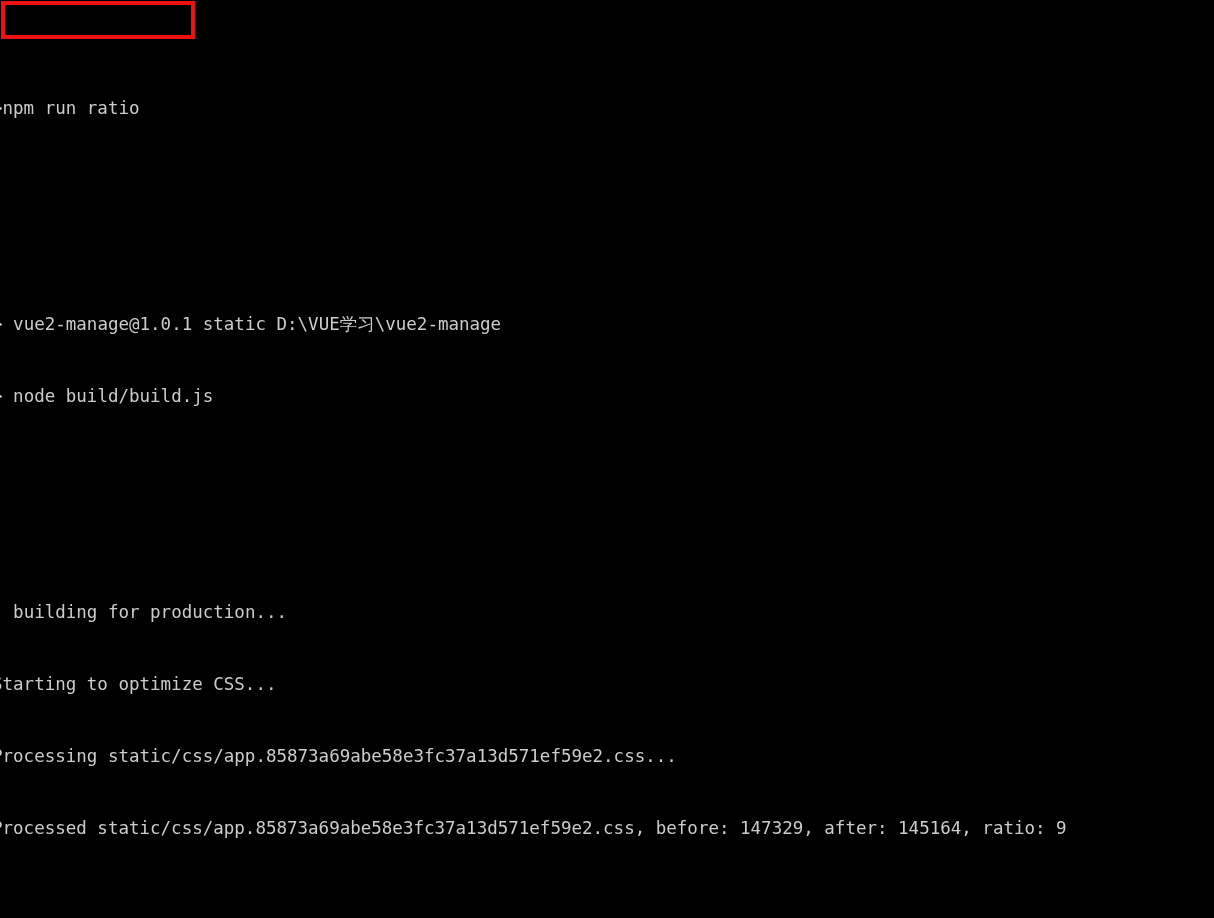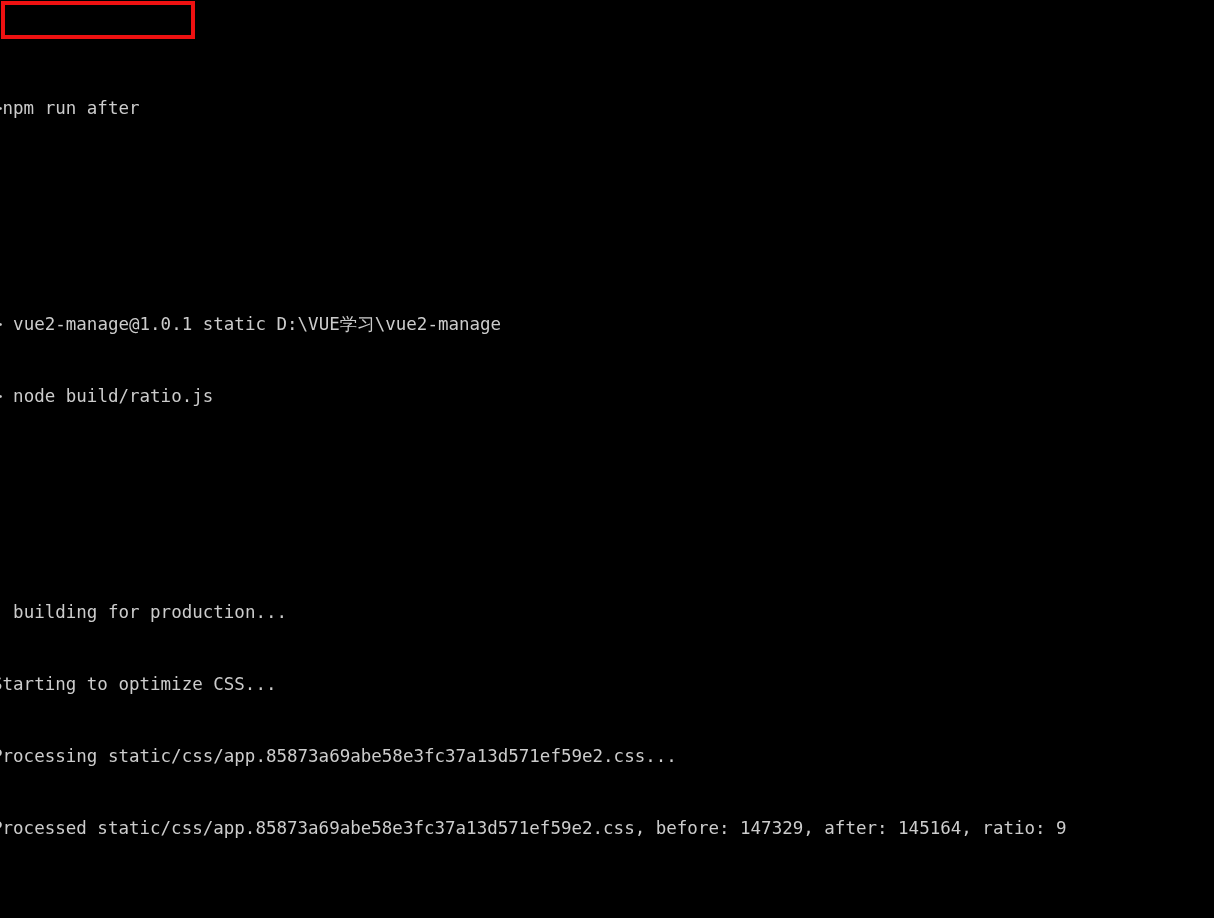--- a/index.html
+++ b/index.html
@@ -48,27 +48,27 @@
     pointer-events: none;
   }
 </style>
 </head>
 <body>
 
 <div id="terminal">
   <div id="screen">
 
     
-    <div class="line c-white"><span class="c-prompt">&gt;</span><span>npm run after</span></div>
+    <div class="line c-white"><span class="c-prompt">&gt;</span><span>npm run ratio</span></div>
 
     <div class="line"> </div>
 
     
     <div class="line c-white"><span>&gt;</span> <span>vue2-manage@1.0.1 static D:\VUE学习\vue2-manage</span></div>
-    <div class="line c-white"><span>&gt;</span> <span>node build/ratio.js</span></div>
+    <div class="line c-white"><span>&gt;</span> <span>node build/build.js</span></div>
 
     <div class="line"> </div>
 
     
     <div class="line"><span class="c-cyan">-</span><span class="c-white"> </span><span class="c-white">building for production...</span></div>
     <div class="line c-white">Starting to optimize CSS...</div>
     <div class="line c-white">Processing static/css/app.85873a69abe58e3fc37a13d571ef59e2.css...</div>
     <div class="line c-white">Processed static/css/app.85873a69abe58e3fc37a13d571ef59e2.css, before: 147329, after: 145164, ratio: 9</div>
 
     

